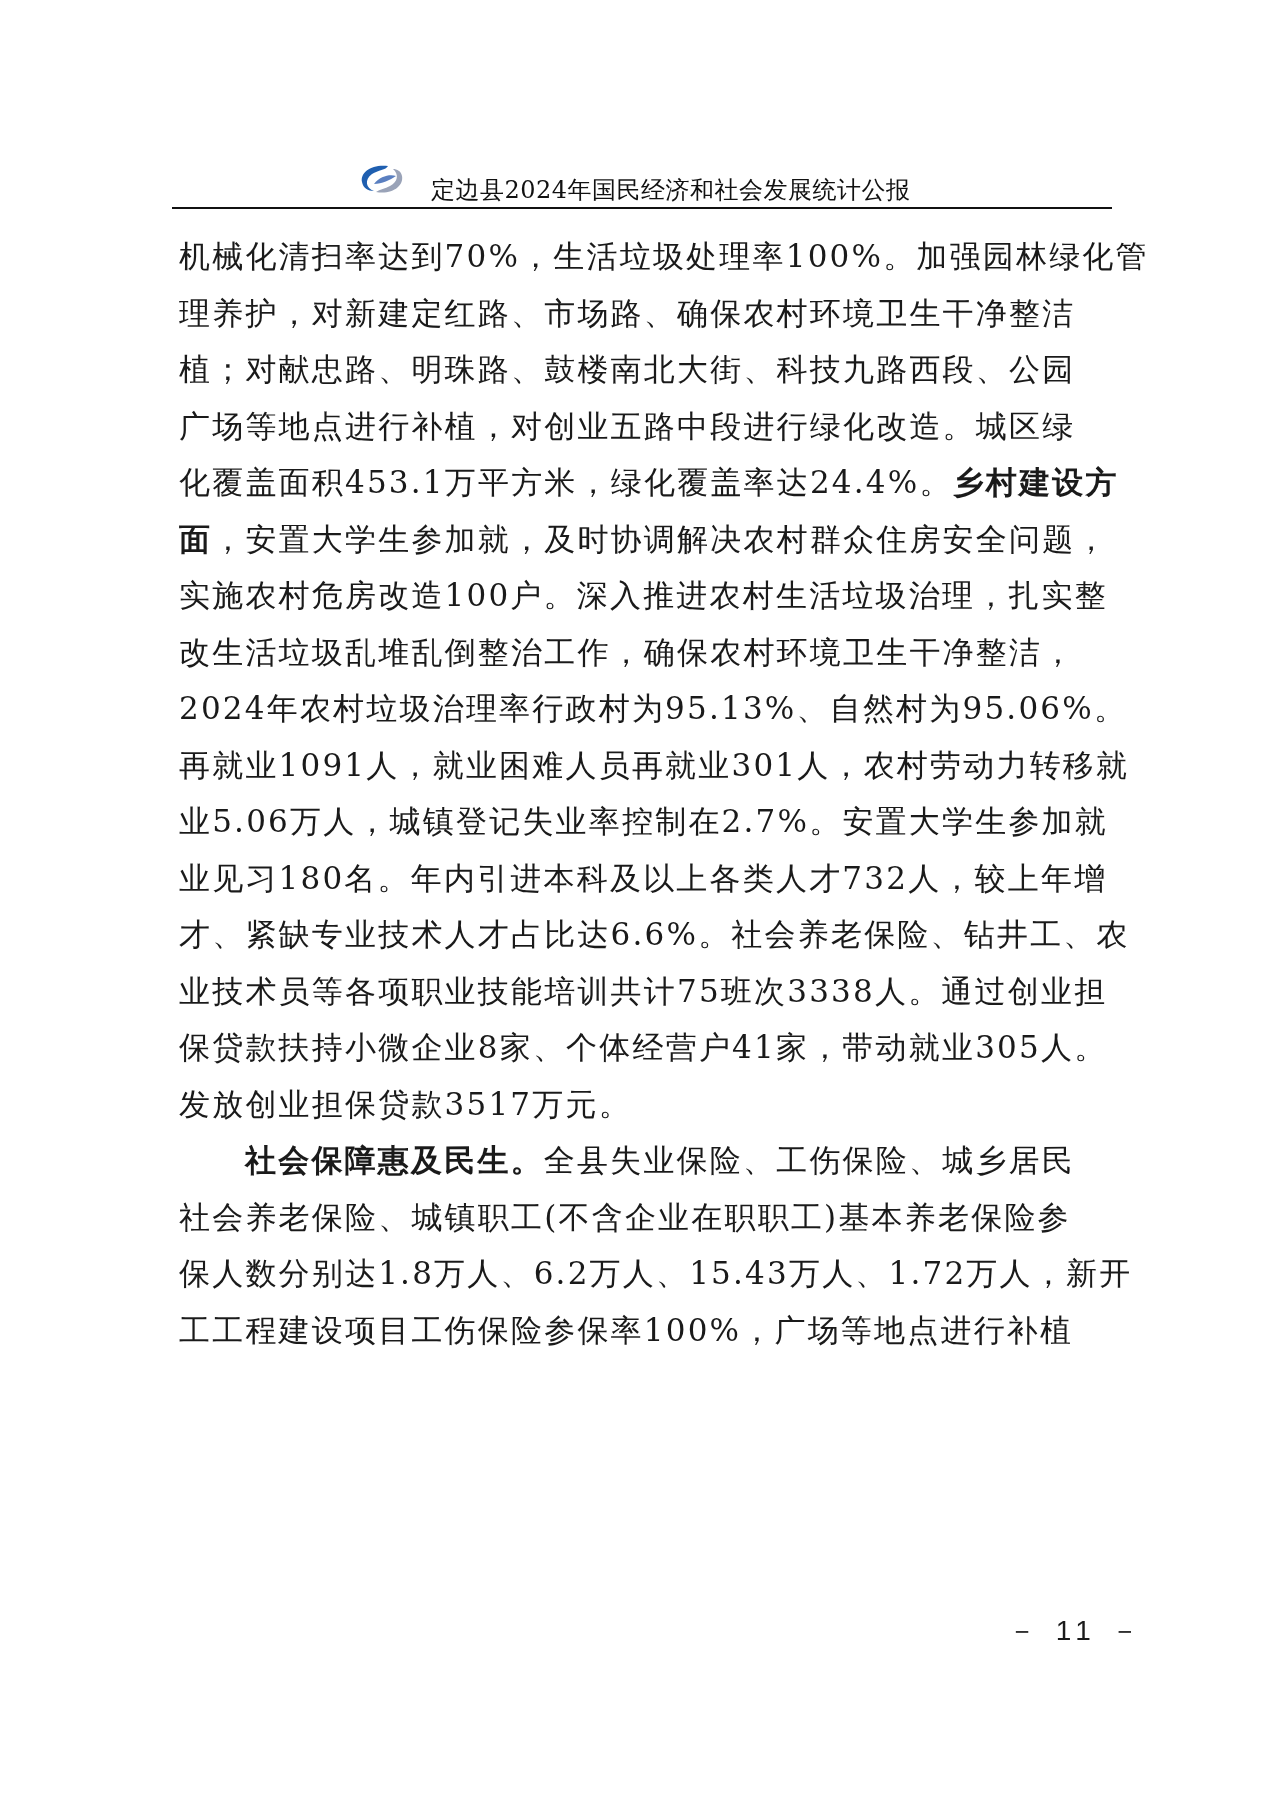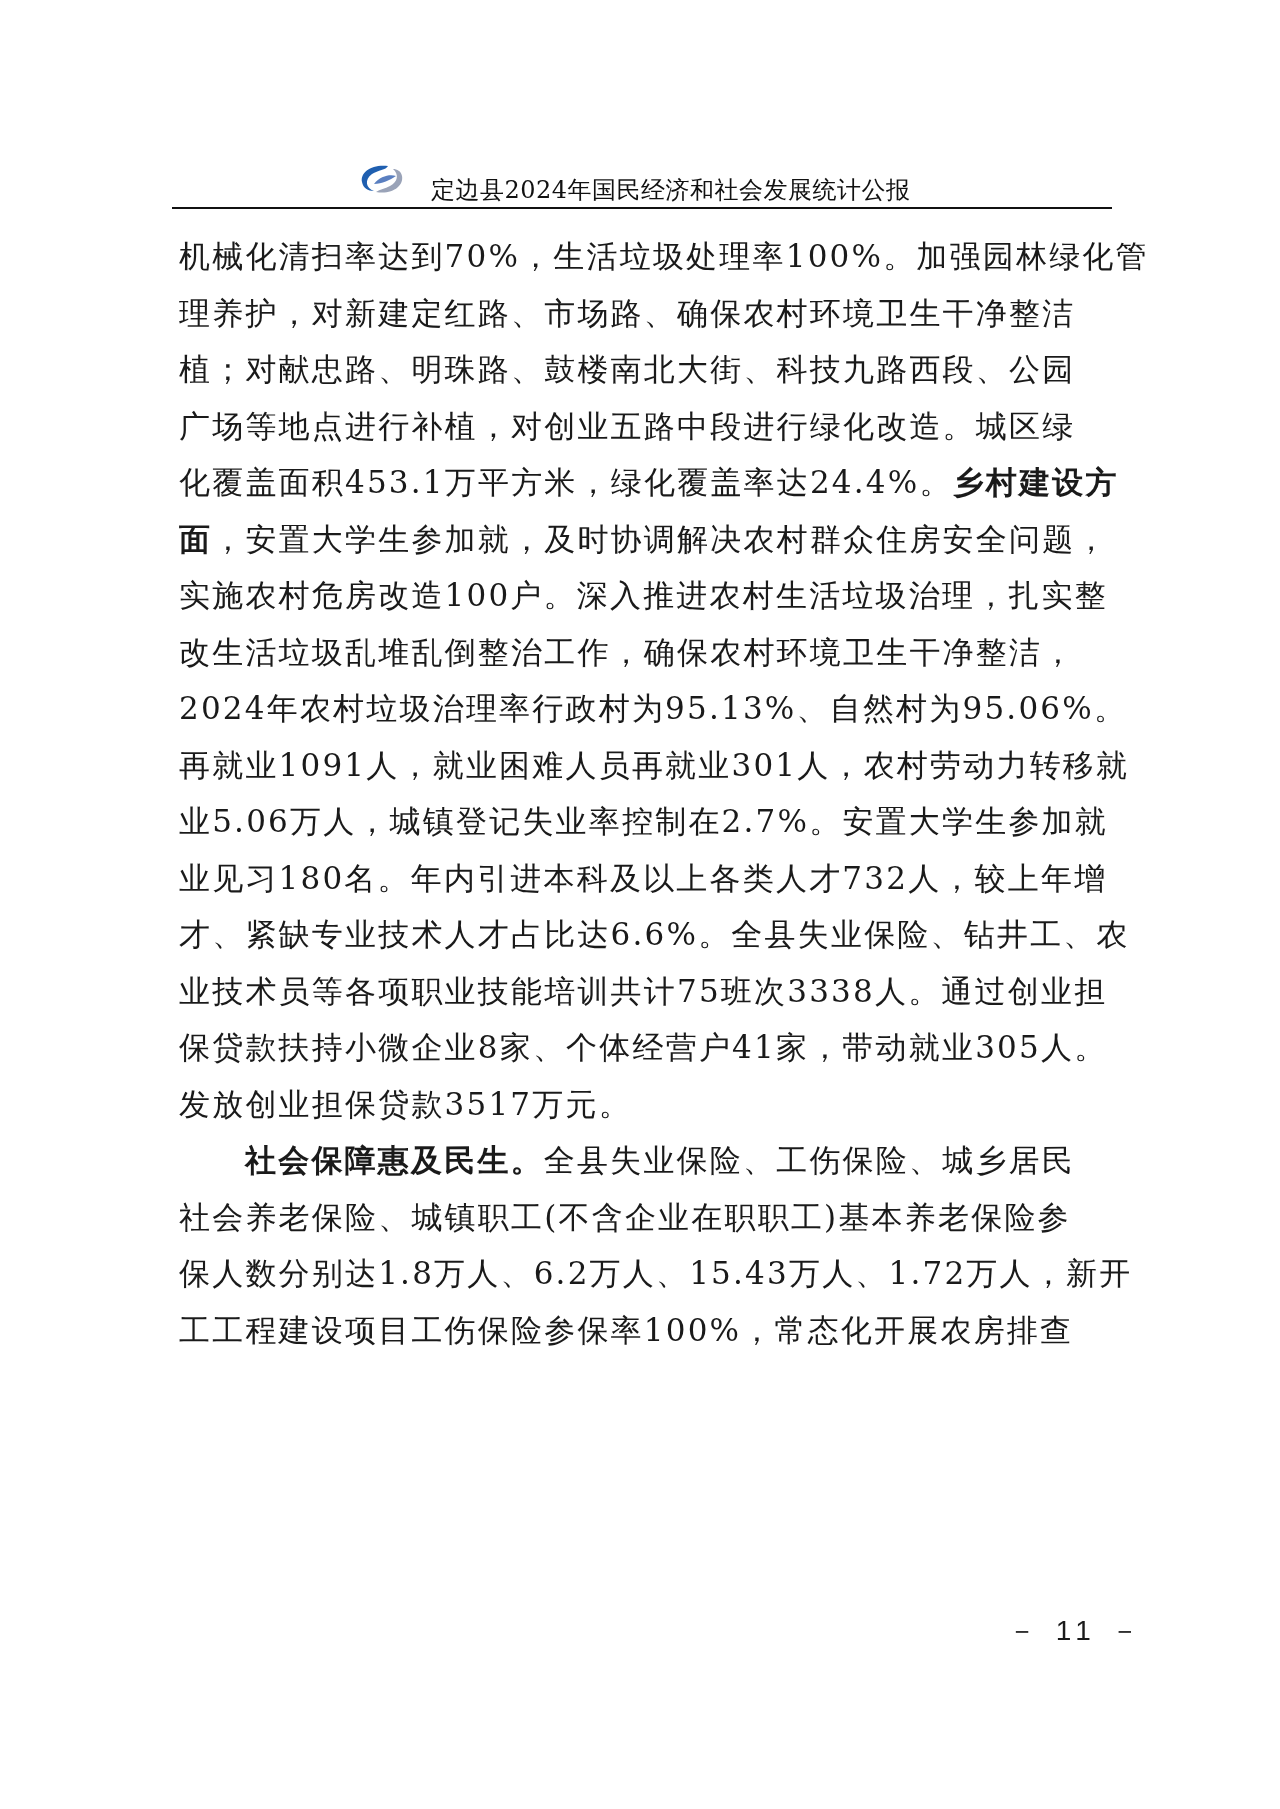--- a/index.html
+++ b/index.html
@@ -40,26 +40,26 @@
       <div class="line"><span>化覆盖面积453.1万平方米，绿化覆盖率达24.4%。</span><span class="bold">乡村建设方</span></div>
       <div class="line"><span class="bold">面</span><span>，安置大学生参加就，及时协调解决农村群众住房安全问题，</span></div>
       <div class="line"><span>实施农村危房改造100户。深入推进农村生活垃圾治理，扎实整</span></div>
       <div class="line"><span>改生活垃圾乱堆乱倒整治工作，确保农村环境卫生干净整洁，</span></div>
       <div class="line"><span>2024年农村垃圾治理率行政村为95.13%、自然村为95.06%。</span></div>
     </div>
     <div>
       <div class="line"><span>再就业1091人，就业困难人员再就业301人，农村劳动力转移就</span></div>
       <div class="line"><span>业5.06万人，城镇登记失业率控制在2.7%。安置大学生参加就</span></div>
       <div class="line"><span>业见习180名。年内引进本科及以上各类人才732人，较上年增</span></div>
-      <div class="line"><span>才、紧缺专业技术人才占比达6.6%。全县失业保险、钻井工、农</span></div>
+      <div class="line"><span>才、紧缺专业技术人才占比达6.6%。社会养老保险、钻井工、农</span></div>
       <div class="line"><span>业技术员等各项职业技能培训共计75班次3338人。通过创业担</span></div>
       <div class="line"><span>保贷款扶持小微企业8家、个体经营户41家，带动就业305人。</span></div>
       <div class="line"><span>发放创业担保贷款3517万元。</span></div>
     </div>
     <div>
       <div class="line indent"><span class="bold">社会保障惠及民生。</span><span>全县失业保险、工伤保险、城乡居民</span></div>
       <div class="line"><span>社会养老保险、城镇职工(不含企业在职职工)基本养老保险参</span></div>
       <div class="line"><span>保人数分别达1.8万人、6.2万人、15.43万人、1.72万人，新开</span></div>
-      <div class="line"><span>工工程建设项目工伤保险参保率100%，常态化开展农房排查</span></div>
+      <div class="line"><span>工工程建设项目工伤保险参保率100%，广场等地点进行补植</span></div>
     </div>
   </div>
 
 <div class="page-number">－ 11 －</div>
 
 </body></html>

